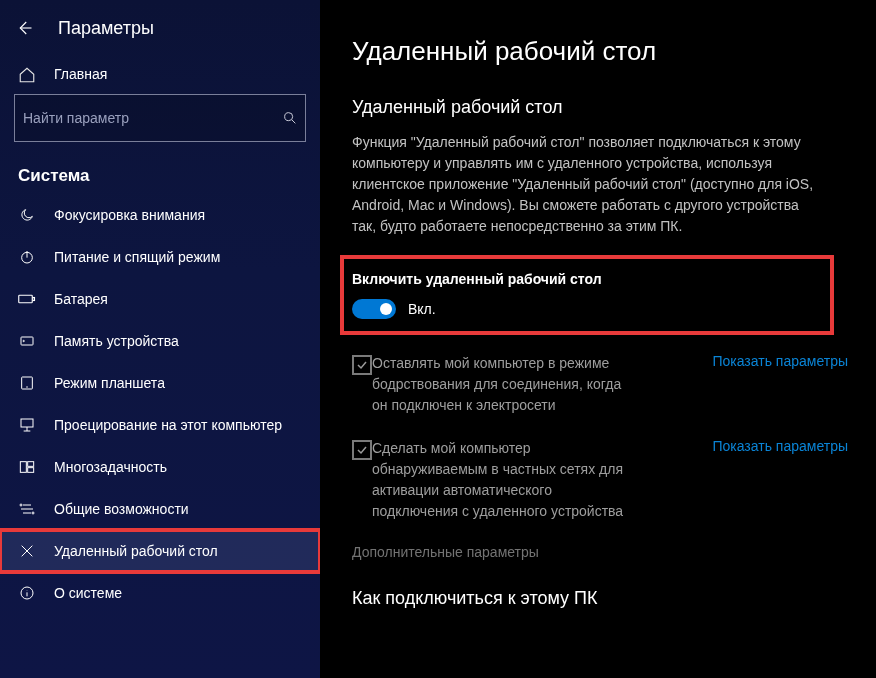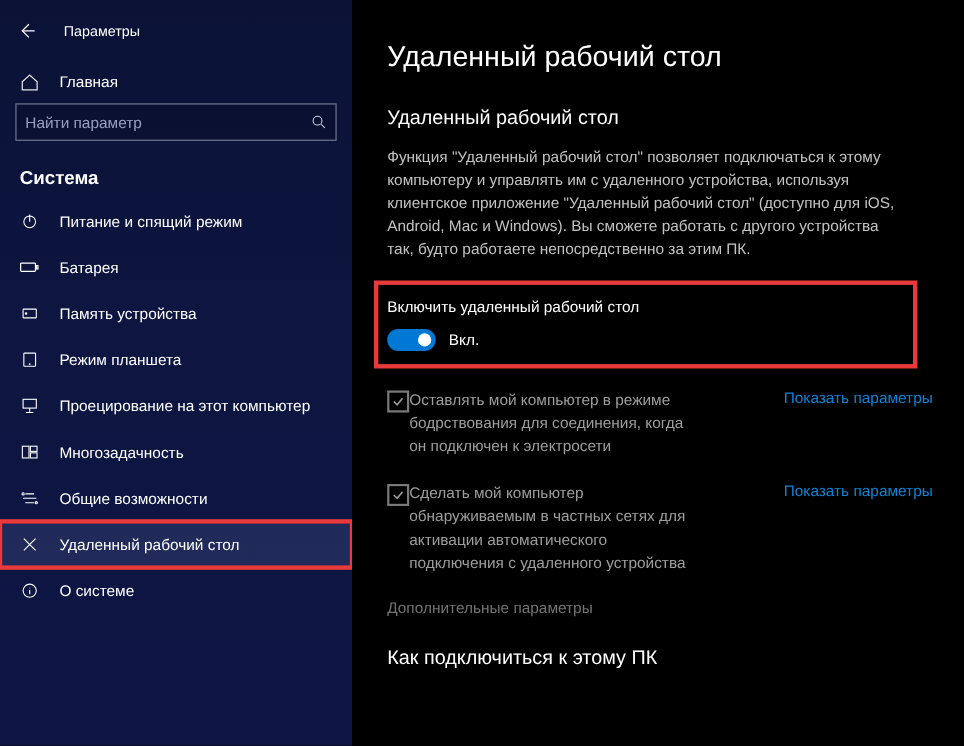--- a/index.html
+++ b/index.html
@@ -21,34 +21,34 @@
   .title-row {
     display: flex; align-items: center;
     padding: 4px 8px 12px 8px;
     gap: 18px;
   }
   .back-btn {
     width: 32px; height: 32px;
     display: flex; align-items: center; justify-content: center;
     color: #fff; cursor: pointer;
   }
-  .title-text { font-size: 13px; color: #fff; }
+  .title-text { font-size: 18px; color: #fff; }
   .home-row {
     display: flex; 
     padding: 10px 18px; gap: 18px;
     cursor: pointer;
   }
   .home-row .icon { width: 18px; height: 18px; display:flex; align-items:center; justify-content:center;}
   .home-row .label { font-size: 14px; color: #fff; }
   .search-wrap { padding: 0 14px 10px 14px; }
   .search-box {
     display: flex; align-items: center;
     border: 1px solid #7a7f9a;
     background: rgba(0,0,0,0.15);
-    height: 34px; padding: 0 6px 0 8px;
+    height: 48px; padding: 0 6px 0 8px;
     justify-content: space-between;
   }
   .search-box input {
     background: transparent; border: none; outline: none;
     color: #c9cad8; font-size: 14px; width: 240px;
     font-family: inherit;
   }
   .search-box input::placeholder { color: #9aa0bd; }
   .search-icon { color: #c9cad8; width:18px; height:18px; display:flex; align-items:center; justify-content:center;}
   .section-label {
@@ -81,21 +81,21 @@
     font-size: 14px; color: #c2c2c2; line-height: 1.5;
     max-width: 470px; margin-bottom: 20px;
   }
   .toggle-block {
     outline: 4px solid #e83a3a;
     outline-offset: -2px;
     padding: 14px 10px;
     margin: 0 -10px 20px -10px;
     max-width: 490px;
   }
-  .toggle-label { font-size: 14px; color: #fff; margin-bottom: 12px; }
+  .toggle-label { font-size: 14px; color: #fff; margin-bottom: 12px; font-weight: bold; }
   .toggle-row { display: flex; align-items: center; gap: 12px; }
   .toggle {
     width: 44px; height: 20px; border-radius: 10px;
     background: #0078d4; position: relative; cursor:pointer;
   }
   .toggle .knob {
     position: absolute; width: 12px; height: 12px; border-radius: 50%;
     background: #fff; top: 4px; right: 4px;
   }
   .toggle-state { font-size: 14px; color: #fff; }
@@ -157,20 +157,28 @@
         <svg width="16" height="16" viewBox="0 0 24 24" fill="none" stroke="currentColor" stroke-width="1.5">
             <circle cx="10" cy="10" r="6"></circle>
             <path d="M20 20 L15 15"></path>
           </svg>
       </span>
     </div>
   </div>
 
   <div class="section-label">Система</div>
 
+  <div class="nav-item">
+    <span class="icon">
+      <svg width="16" height="16" viewBox="0 0 24 24" fill="none" stroke="currentColor" stroke-width="1.5">
+          <path d="M20 14 A8 8 0 1 1 10 4 A6 6 0 0 0 20 14 Z"></path>
+        </svg>
+    </span>
+    <span>Фокусировка внимания</span>
+  </div>
 
   <div class="nav-item">
     <span class="icon">
       <svg width="16" height="16" viewBox="0 0 24 24" fill="none" stroke="currentColor" stroke-width="1.5">
           <circle cx="12" cy="13" r="8"></circle>
           <path d="M12 3 V13"></path>
         </svg>
     </span>
     <span>Питание и спящий режим</span>
   </div>

